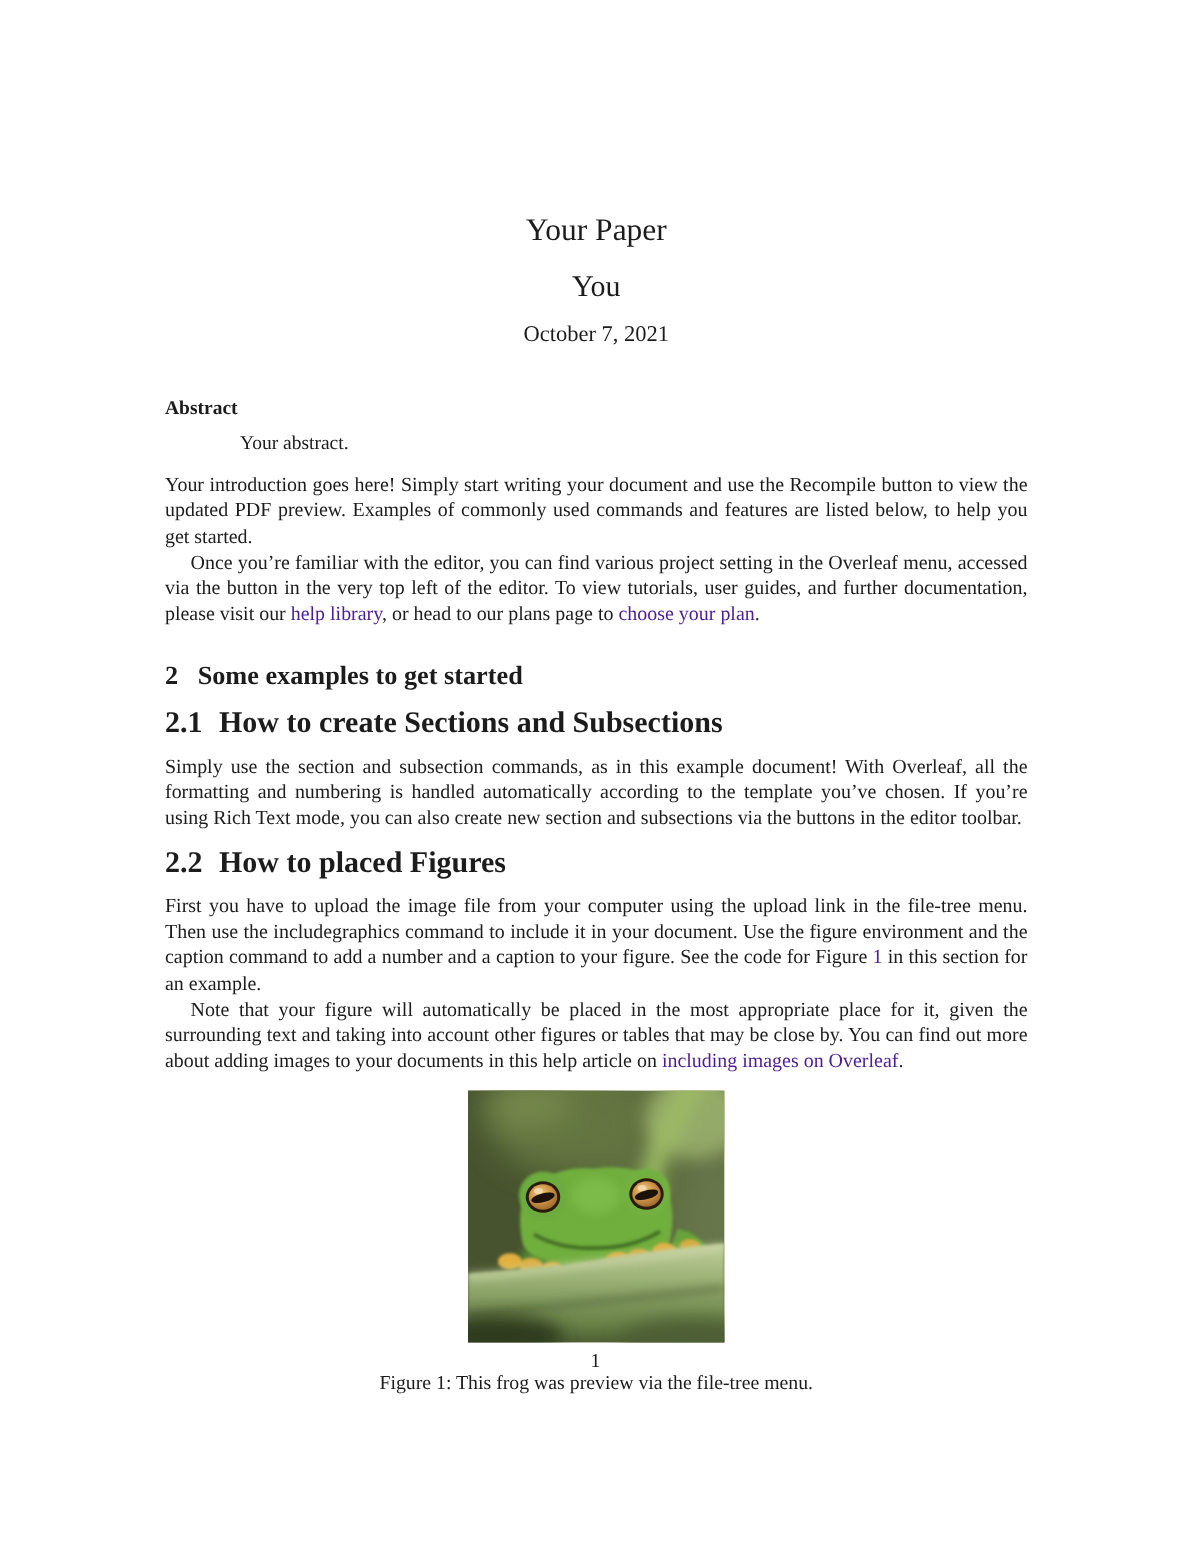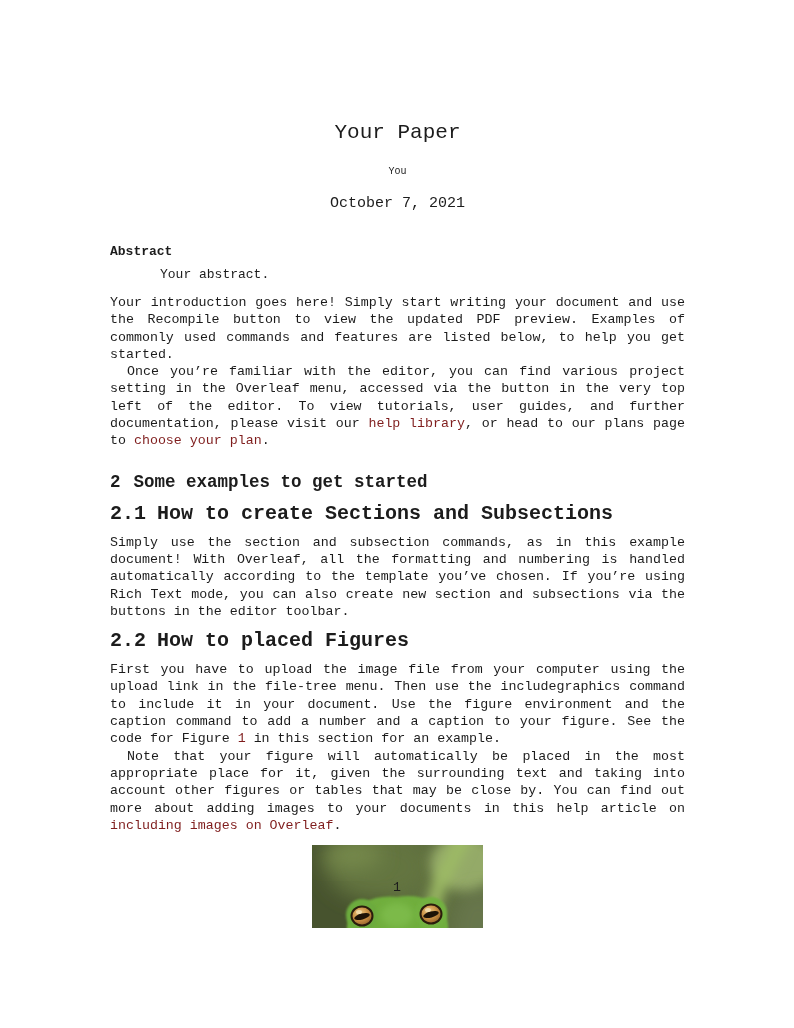--- a/index.html
+++ b/index.html
@@ -2,49 +2,50 @@
 <html><head>
 <meta charset="utf-8">
 <style>
   * { margin: 0; padding: 0; box-sizing: border-box; }
   html, body { background: #ffffff; }
   .page {
     position: relative;
     width: 794px;
     height: 928px;
     background: #ffffff;
-    font-family: Liberation Mono, monospace;
+    font-family: Liberation Serif, serif;
     color: #1c1c1c;
     overflow: hidden;
+    margin-top: 20px;
   }
   .content { padding: 0 109px 0 110px; }
 
   
   .titleblock { padding-top: 120px; text-align: center; }
   .doc-title { font-size: 21px; line-height: 26px; }
-  .doc-author { font-size: 10px; line-height: 17px; margin-top: 17px; }
+  .doc-author { font-size: 20px; line-height: 17px; margin-top: 17px; }
   .doc-date { font-size: 15px; line-height: 17px; margin-top: 15px; }
 
   
   .abstract-heading { margin-top: 33px; text-align: left; font-weight: bold; font-size: 13px; line-height: 14px; }
   .abstract-text { margin-top: 7px; padding: 0 33px; text-indent: 17px; font-size: 13px; line-height: 17px; }
 
   
   h2.sec { margin-top: 21px; font-size: 17.5px; line-height: 22px; font-weight: bold; }
   h2.sec .num { display: inline-block; margin-right: 13px; }
   h3.subsec { font-size: 20px; line-height: 18px; font-weight: bold; }
   h3.subsec .num { display: inline-block; margin-right: 11px; }
   .mt-sec2 { margin-top: 14px; }
   .mt-sub1 { margin-top: 12px; }
   .mt-sub2 { margin-top: 12px; }
 
   p.body { font-size: 13.3px; line-height: 17.3px; text-align: justify; }
   p.first { margin-top: 11px; }
   p.cont { text-indent: 17px; }
-  a.link { color: #7f1d1d; text-decoration: none; cursor: pointer; }
+  a.link { color: #4c1d95; text-decoration: none; cursor: pointer; }
 
   
   .figure-block { margin-top: 11px; text-align: center; }
   .figure-image { display: block; margin: 0 auto; width: 171px; height: 168px; }
   .figure-caption { margin-top: 18px; font-size: 13.2px; line-height: 17px; text-align: center; }
 
   
   .page-number { position: absolute; bottom: 33px; left: 0; width: 100%; text-align: center; font-size: 13.2px; }
 </style>
 </head>

